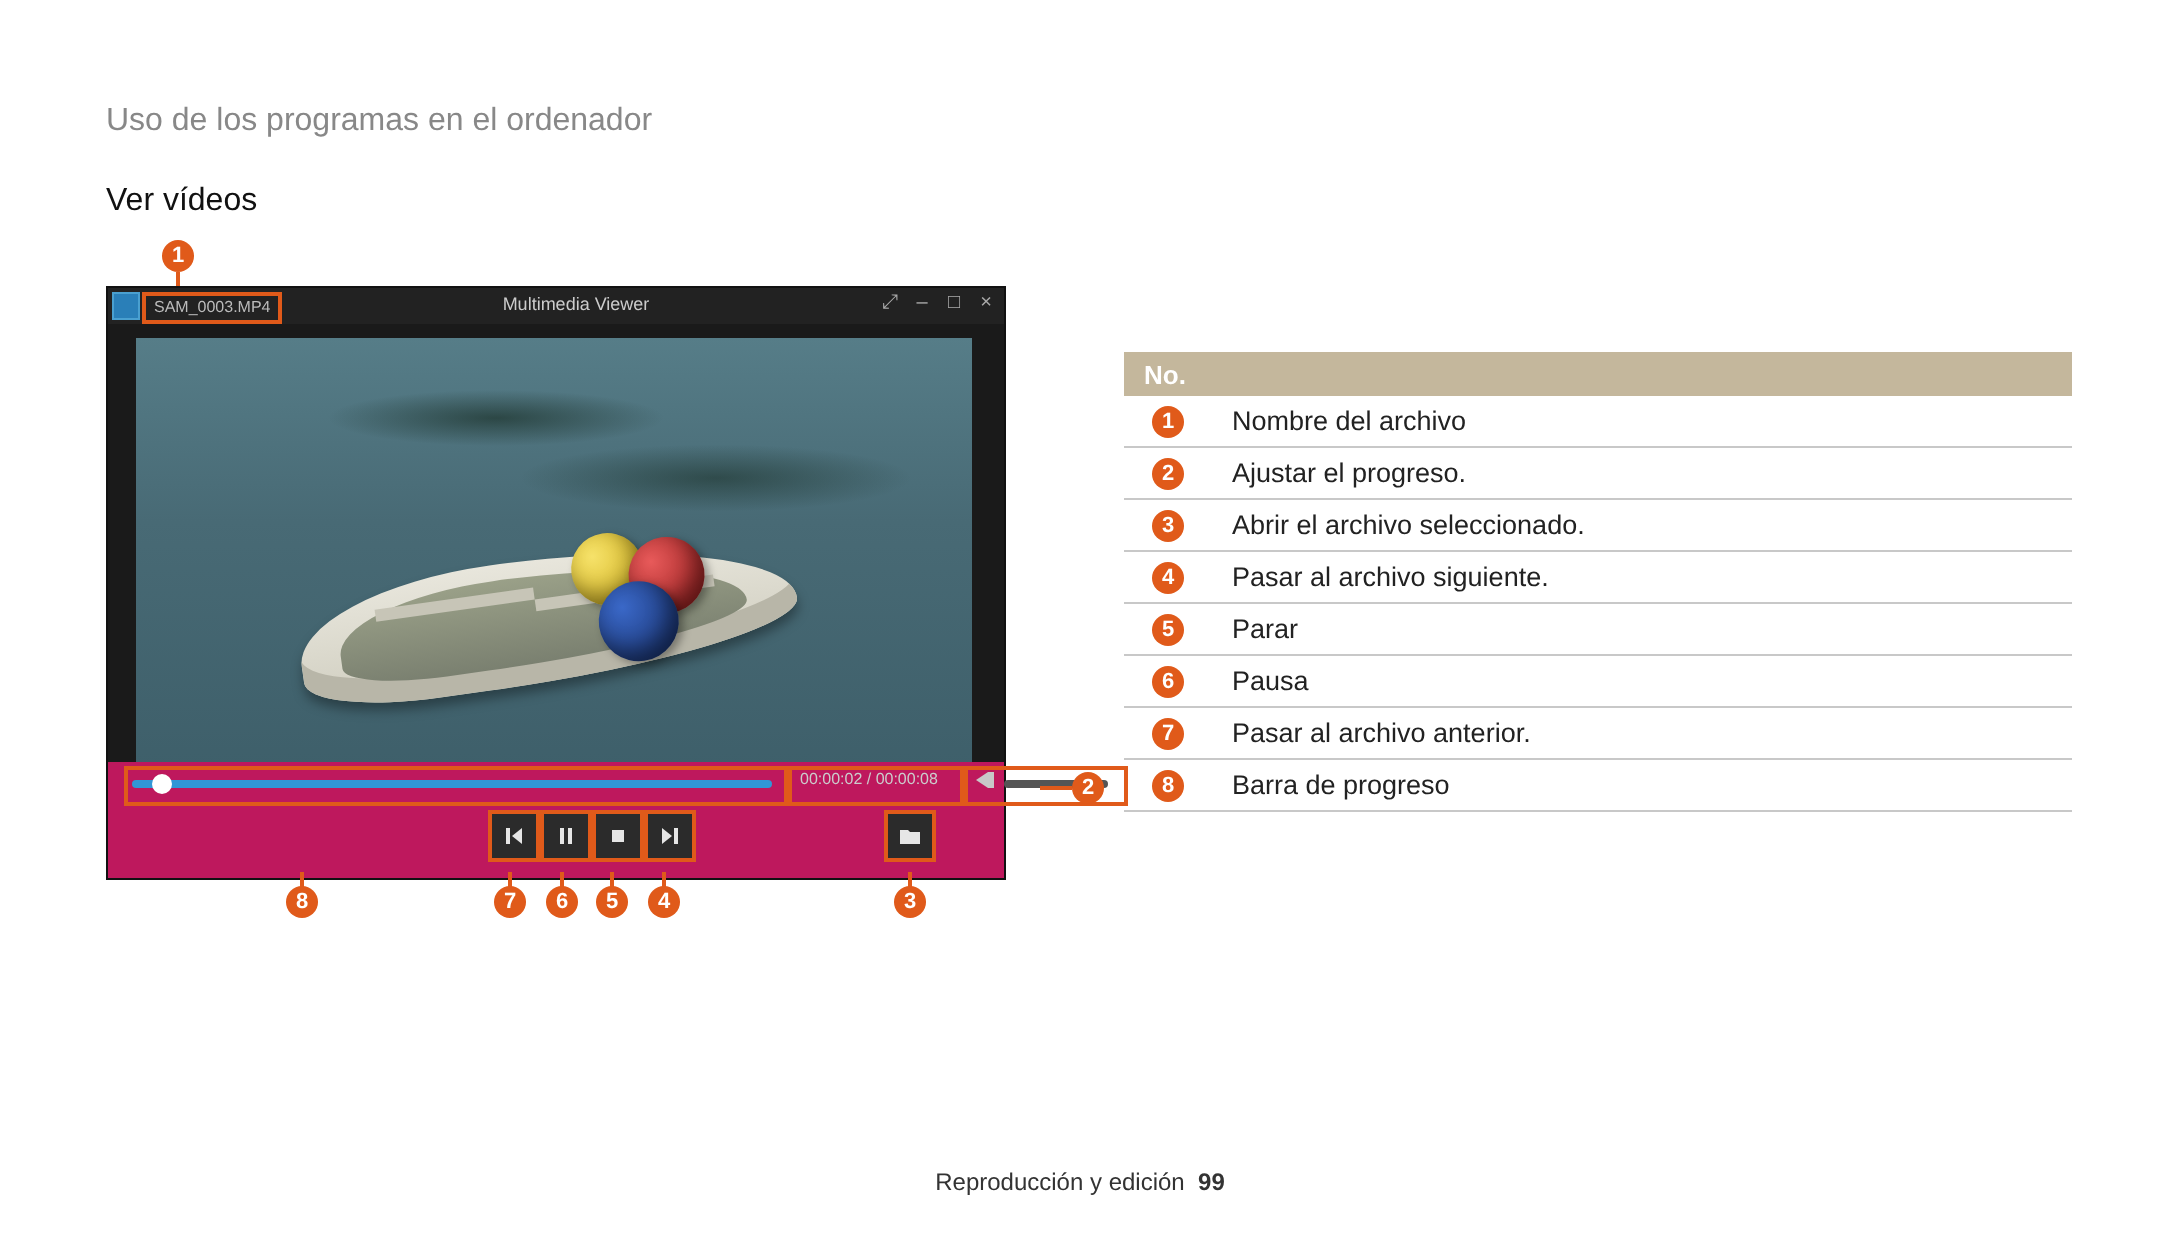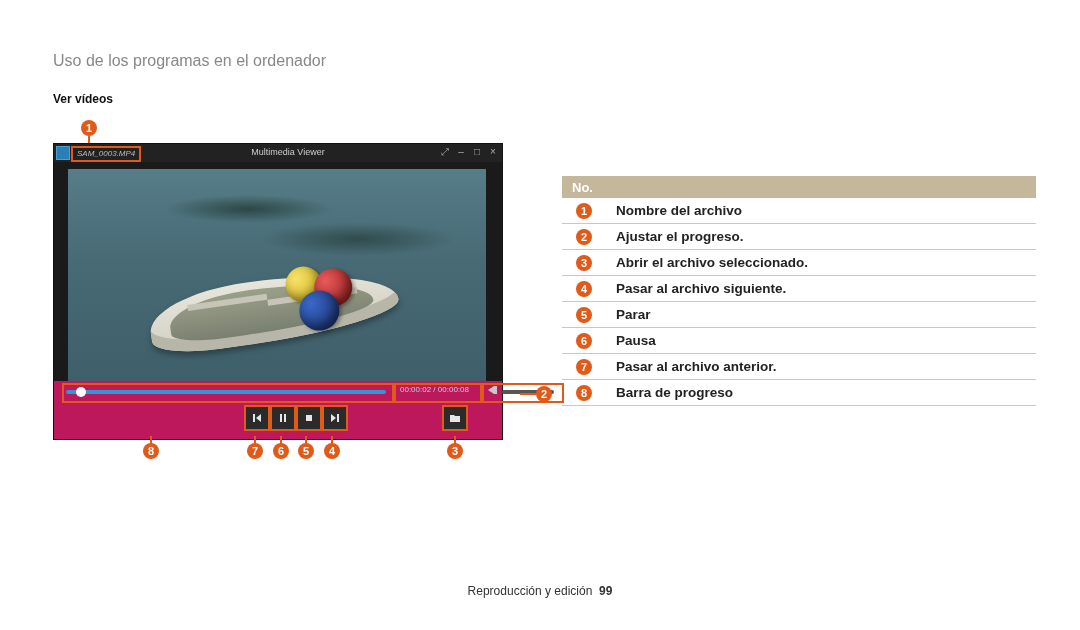--- a/index.html
+++ b/index.html
@@ -17,22 +17,22 @@
     left: 53px;
     top: 52px;
     font-size: 16px;
     color: #888;
     font-weight: 400;
   }
   .subtitle {
     position: absolute;
     left: 53px;
     top: 92px;
-    font-size: 12px;
-    font-weight: bold;
+    font-size: 16px;
+    font-weight: normal;
     color: #111;
   }
   .callout {
     position: absolute;
     width: 16px;
     height: 16px;
     border-radius: 50%;
     background: #e05a1a;
     color: #fff;
     font-size: 11px;
@@ -88,21 +88,20 @@
   .titlebar .filename-box {
     position: absolute;
     left: 17px;
     top: 2px;
     height: 12px;
     padding: 0 4px;
     border: 2px solid #e05a1a;
     color: #bbb;
     font-size: 8px;
     line-height: 12px;
-    font-style: italic;
   }
   .titlebar .app-title {
     position: absolute;
     left: 0; right: 0;
     text-align: center;
     top: 3px;
     font-size: 9px;
     color: #ccc;
     padding-left: 20px;
   }
@@ -264,21 +263,21 @@
   }
   .trow .tcallout {
     width: 16px; height: 16px;
     border-radius: 50%;
     background: #e05a1a;
     color: #fff;
     font-size: 11px; font-weight: bold;
     text-align: center; line-height: 16px;
     margin-left: 14px;
   }
-  .trow .tdesc { margin-left: 24px; font-weight: bold;}
+  .trow .tdesc { margin-left: 24px;}
 
   .footer {
     position: absolute;
     left: 0; right: 0;
     bottom: 32px;
     text-align: center;
     font-size: 12px;
     color: #333;
     margin-top: 44px;
   }

